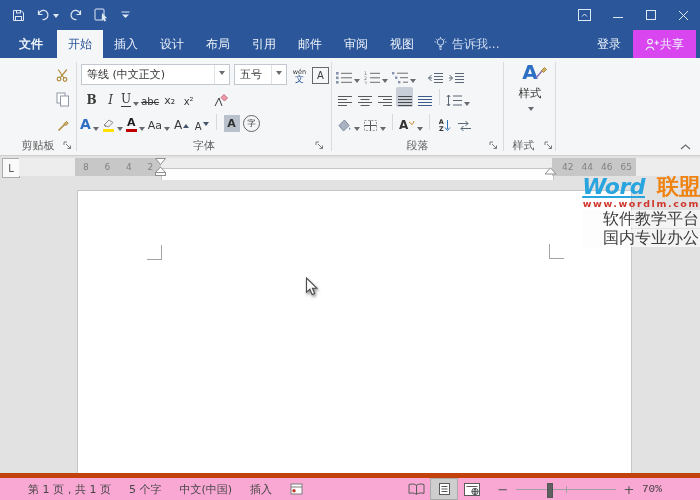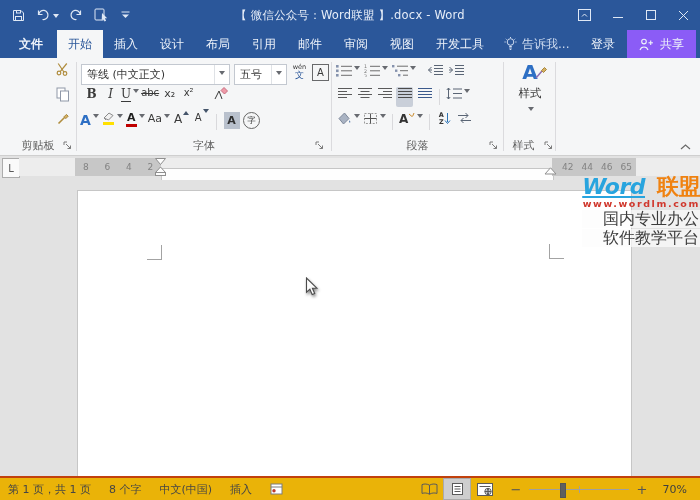--- a/index.html
+++ b/index.html
@@ -16,30 +16,30 @@
   .wbtn{width:33px;height:30px;display:flex;align-items:center;justify-content:center;}
   
   .tabrow{position:absolute;left:0;top:30px;right:0;height:28px;background:#2b579a;display:flex;align-items:stretch;
           color:#eef3fa;font-size:12px;}
   .tab{padding:0 11px;display:flex;align-items:center;white-space:nowrap;}
   .tab.file{padding:0 14px;margin-left:5px;font-weight:bold;}
   .tab.active{background:#f5f6f7;color:#2b579a;}
   .tellme{display:flex;align-items:center;gap:5px;padding:0 9px;color:#cfdcf0;}
   .flexspace{flex:1;}
   .signin{display:flex;align-items:center;padding:0 12px;}
-  .share{background:#8b5cf6;display:flex;align-items:center;gap:6px;padding:0 12px;margin-right:4px;}
+  .share{background:#d946ef;display:flex;align-items:center;padding:0 12px;margin-right:4px;}
   
   .ribbon{position:absolute;left:0;top:58px;right:0;height:97px;background:#f5f6f7;border-bottom:1px solid #cfcfcf;}
   .gdiv{position:absolute;top:4px;bottom:4px;width:1px;background:#dbdbde;}
   .group{position:absolute;top:0;bottom:0;}
   .glabel{position:absolute;bottom:2px;left:0;right:0;text-align:center;font-size:11px;color:#5e5e5e;}
   .launcher{position:absolute;bottom:4px;width:10px;height:10px;}
   .rrow{position:absolute;left:0;right:0;display:flex;align-items:center;}
   .r1{top:5px;height:22px;} .r2{top:28px;height:22px;} .r3{top:52px;height:24px;}
-  .rbtn{display:inline-flex;align-items:flex-start;justify-content:center;height:20px;min-width:17px;
+  .rbtn{display:inline-flex;align-items:flex-end;justify-content:center;height:20px;min-width:17px;
         color:#3a3a3a;font-size:12px;border-radius:2px;position:relative;}
   .dar{width:0;height:0;border:3px solid transparent;border-top:4px solid #676a70;margin-left:2px;transform:translateY(2px);}
   .vsep{width:1px;height:16px;background:#d9d9dc;margin:0 3px;}
   .combo{height:19px;background:#fff;border:1px solid #c3c8d0;display:flex;align-items:center;font-size:11px;color:#333;padding-left:5px;}
   .cdd{margin-left:auto;width:14px;align-self:stretch;border-left:1px solid #dfe2e6;display:flex;align-items:center;justify-content:center;}
   .serif{font-family:"DejaVu Serif","Liberation Serif",serif;}
   .stack{display:inline-flex;flex-direction:column;align-items:center;line-height:1;}
   .cbar{width:11px;height:3px;margin-top:1px;}
   
   .clipboard-g{left:0;width:76px;}
@@ -79,32 +79,32 @@
   .cm.tl{left:69px;top:54px;border-right:1px solid #a3a3a3;border-bottom:1px solid #a3a3a3;}
   .cm.tr{left:471px;top:53px;border-left:1px solid #a3a3a3;border-bottom:1px solid #a3a3a3;}
   .cursor{position:absolute;left:305px;top:97px;filter:drop-shadow(1.5px 2px 1.5px rgba(0,0,0,.45));}
   
   .watermark{position:absolute;right:0;top:176px;z-index:60;text-align:right;line-height:1;}
   .wm1{font-size:22px;font-weight:bold;font-style:italic;letter-spacing:-.5px;white-space:nowrap;}
   .wm1 .en{color:#28a4de;text-decoration:underline;} .wm1 .cn{color:#f08210;font-style:normal;margin-left:12px;}
   .wm2{font-size:9.5px;font-weight:bold;color:#d0372c;letter-spacing:1.6px;margin-top:1px;}
   .wmline{display:block;background:rgba(252,252,252,.68);color:#3c3c3c;font-size:16px;padding:1px 1px 1px 7px;margin-top:1px;}
   
-  .statusbar{position:absolute;left:0;right:0;bottom:0;height:22px;background:#eab308;border-top:2px solid #c2410c;
-             display:flex;align-items:center;font-size:11px;color:#454545;}
+  .statusbar{position:absolute;left:0;right:0;bottom:0;height:22px;background:#f9a8d4;border-top:5px solid #c2410c;
+             display:flex;align-items:center;font-size:11px;color:#454545;padding-left:20px;}
   .sseg{margin-left:18px;white-space:nowrap;}
   .sseg.first{margin-left:8px;}
   .vbtn{width:26px;height:20px;display:flex;align-items:center;justify-content:center;border:1px solid transparent;}
   .vbtn.active{background:#cecece;border-color:#aaa;}
   .ztrack{position:relative;width:100px;height:15px;margin:0 6px;}
   .zline{position:absolute;left:0;right:0;top:7px;height:1px;background:#9f9f9f;}
   .ztick{position:absolute;left:50%;top:4px;width:1px;height:7px;background:#9f9f9f;}
   .zthumb{position:absolute;left:31px;top:1px;width:4px;height:13px;background:#5f5f5f;border:1px solid #555;}
   .zbtn{width:14px;text-align:center;color:#555;font-size:13px;}
-  .zoomlabel{margin:0 13px 0 6px;width:32px;text-align:right;color:#3f3f3f;}
+  .zoomlabel{margin:0 26px 0 6px;width:32px;color:#3f3f3f;font-family:Liberation Mono, monospace;}
   
   .tri-up{width:0;height:0;border:3px solid transparent;border-bottom:4px solid #44546a;}
   .tri-dn{width:0;height:0;border:3px solid transparent;border-top:4px solid #44546a;}
 </style>
 </head>
 <body>
 
 <div id="app">
 
   <header class="titlebar">
@@ -135,21 +135,20 @@
             <path d="M8 5 l5.2 5.2 h-2.3 l1.2 2.6 -1.6 .7 -1.2-2.6 -1.6 1.6 z" fill="#dfe8f5" stroke="none"></path>
           </svg>
       </span>
       <span class="qbtn">
         <svg width="9" height="8" viewBox="0 0 9 8">
             <line x1="0.5" y1="1" x2="8.5" y2="1" stroke="#dfe8f5"></line>
             <path d="M1 3.5 L4.5 7 L8 3.5 Z" fill="#dfe8f5"></path>
           </svg>
       </span>
     </div>
-    <div class="title">【 微信公众号：Word联盟 】.docx - Word</div>
     <div class="wbtns">
       <span class="wbtn">
         <svg width="13" height="12" viewBox="0 0 13 12" fill="none" stroke="#dfe8f5">
             <rect x="0.5" y="0.5" width="12" height="11"></rect>
             <path d="M4 7.5 L6.5 5 L9 7.5"></path>
           </svg>
       </span>
       <span class="wbtn">
         <svg width="10" height="10" viewBox="0 0 10 10">
             <line x1="0" y1="7.5" x2="10" y2="7.5" stroke="#dfe8f5"></line>
@@ -172,21 +171,20 @@
   <nav class="tabrow">
     <div class="tab file">文件</div>
     <div class="tab active">开始</div>
     <div class="tab">插入</div>
     <div class="tab">设计</div>
     <div class="tab">布局</div>
     <div class="tab">引用</div>
     <div class="tab">邮件</div>
     <div class="tab">审阅</div>
     <div class="tab">视图</div>
-    <div class="tab">开发工具</div>
     <div class="tellme">
       <svg width="13" height="14" viewBox="0 0 13 14" fill="none" stroke="#cfdcf0">
           <circle cx="6.5" cy="5" r="3.3"></circle>
           <path d="M5.2 9.5 h2.6 M5.2 11 h2.6 M5.7 12.5 h1.6"></path>
           <path d="M6.5 0 v1 M1.8 1.8 l.8 .8 M11.2 1.8 l-.8 .8 M.5 5 h1.2 M11.3 5 h1.2"></path>
         </svg>
       <span>告诉我...</span>
     </div>
     <div class="flexspace"></div>
     <div class="signin">登录</div>
@@ -610,27 +608,27 @@
           <path d="M1.5 1 L1.5 15.2 L4.9 12.2 L7.2 17.6 L9.7 16.5 L7.4 11.2 L11.9 11.2 Z" fill="#fcfcfc" stroke="#4a4a4a" stroke-width="1.1"></path>
         </svg>
     </span>
   </main>
 
   <div class="watermark">
     <div class="wm1">
       <span class="en">Word</span><span class="cn">联盟</span>
     </div>
     <div class="wm2">www.wordlm.com</div>
+    <span class="wmline">软件教学平台</span>
     <span class="wmline">国内专业办公</span>
-    <span class="wmline">软件教学平台</span>
   </div>
 
   <footer class="statusbar">
     <span class="sseg first">第 1 页，共 1 页</span>
-    <span class="sseg">8 个字</span>
+    <span class="sseg">5 个字</span>
     <span class="sseg">中文(中国)</span>
     <span class="sseg">插入</span>
     <span class="sseg">
       <svg width="13" height="12" viewBox="0 0 13 12">
           <rect x="1" y="1" width="11" height="10" fill="#fff" stroke="#7c7c7c"></rect>
           <line x1="1" y1="4" x2="12" y2="4" stroke="#7c7c7c"></line>
           <circle cx="4" cy="7.8" r="1.7" fill="#bf3a2b"></circle>
         </svg>
     </span>
     <span class="flexspace"></span>

